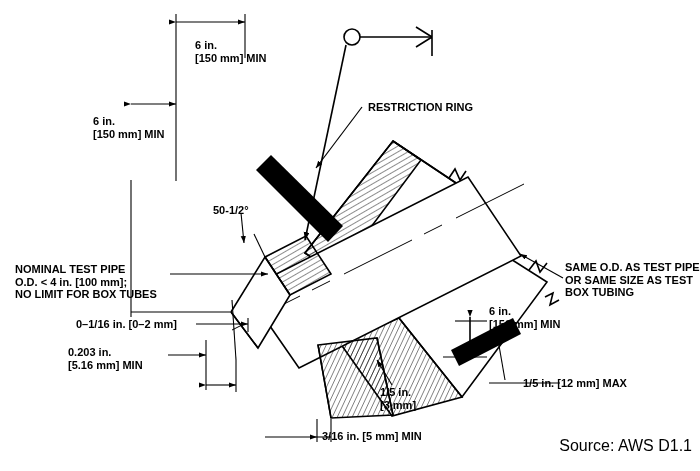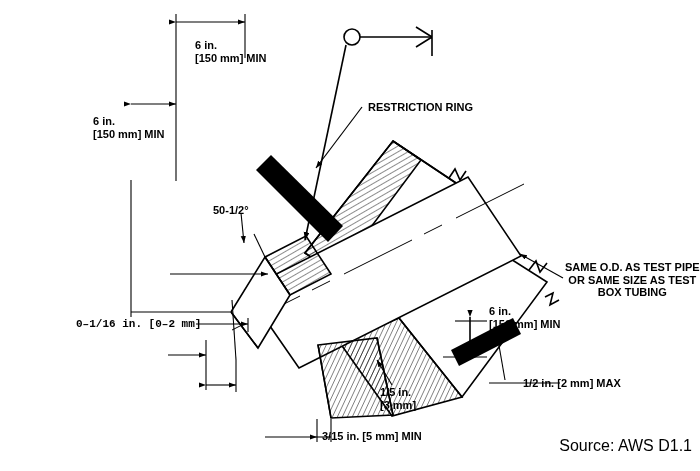--- a/index.html
+++ b/index.html
@@ -177,26 +177,31 @@
 
     </g>
   </svg>
 
   <div class="lbl" style="left:195px; top:39px;">6 in.
 [150 mm] MIN</div>
   <div class="lbl" style="left:93px; top:115px;">6 in.
 [150 mm] MIN</div>
   <div class="lbl" style="left:213px; top:204px;">50-1/2°</div>
   <div class="lbl" style="left:368px; top:101px;">RESTRICTION RING</div>
-  <div class="lbl" style="left:76px; top:318px;font-family:Liberation Mono, monospace;">0–1/16 in. [0–2 mm]</div>
-  <div class="lbl" style="left:565px; top:261px;text-align:center;">SAME O.D. AS TEST PIPE
+  <div class="lbl" style="left:15px; top:263px;">NOMINAL TEST PIPE
+O.D. &lt; 4 in. [100 mm];
+NO LIMIT FOR BOX TUBES</div>
+  <div class="lbl" style="left:76px; top:318px;">0–1/16 in. [0–2 mm]</div>
+  <div class="lbl" style="left:68px; top:346px;">0.203 in.
+[5.16 mm] MIN</div>
+  <div class="lbl" style="left:565px; top:261px;">SAME O.D. AS TEST PIPE
 OR SAME SIZE AS TEST
 BOX TUBING</div>
   <div class="lbl" style="left:489px; top:305px;">6 in.
 [150 mm] MIN</div>
   <div class="lbl" style="left:380px; top:386px;">1/5 in.
 [3 mm]</div>
-  <div class="lbl" style="left:523px; top:377px;">1/2 in. [2 mm] MAX</div>
-  <div class="lbl" style="left:322px; top:430px;">3/15 in. [5 mm] MIN</div>
+  <div class="lbl" style="left:523px; top:377px;">1/5 in. [12 mm] MAX</div>
+  <div class="lbl" style="left:322px; top:430px;">3/16 in. [5 mm] MIN</div>
 
   <div class="src">Source: AWS D1.1</div>
 
 </div>
 
 </body></html>

